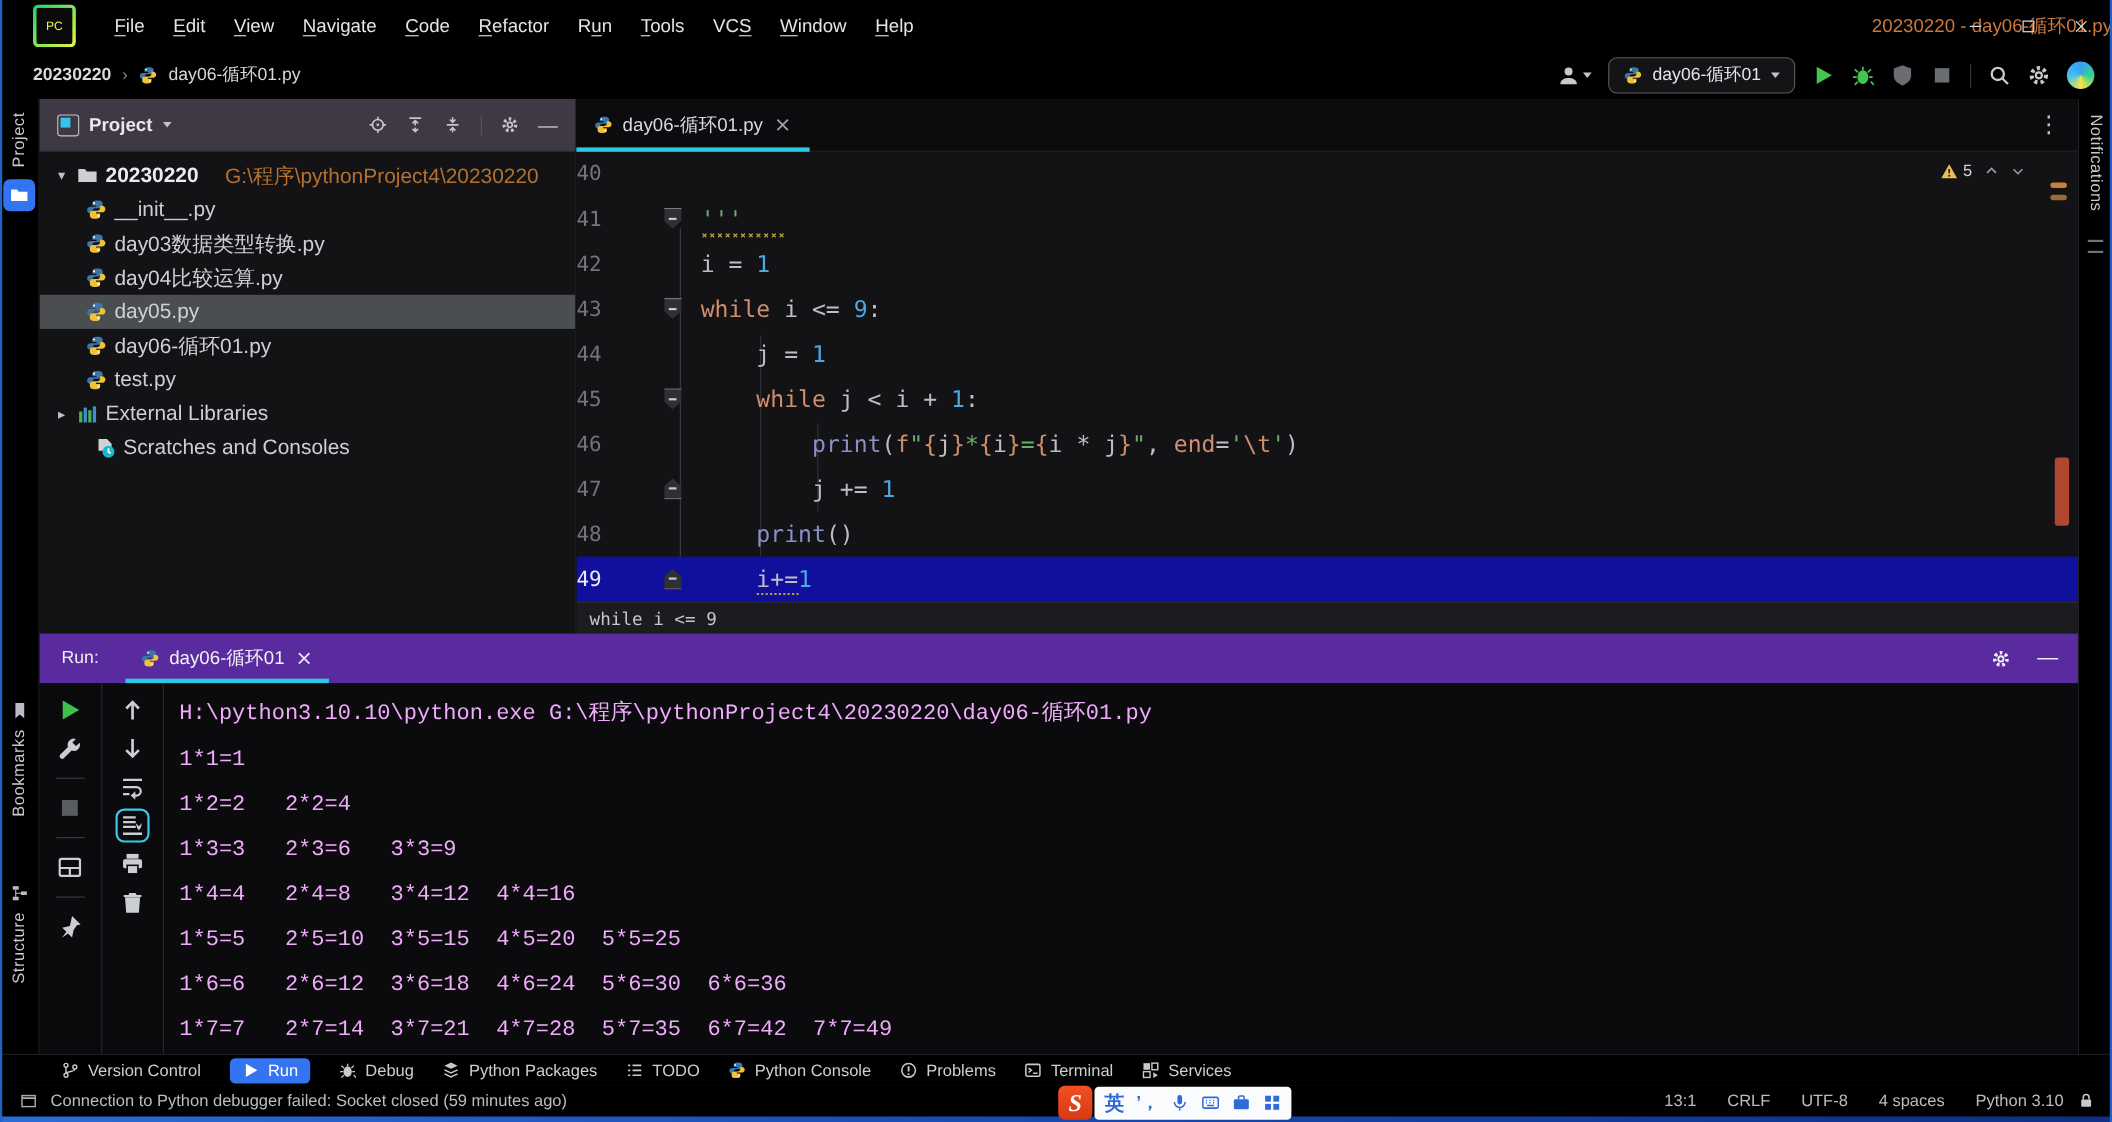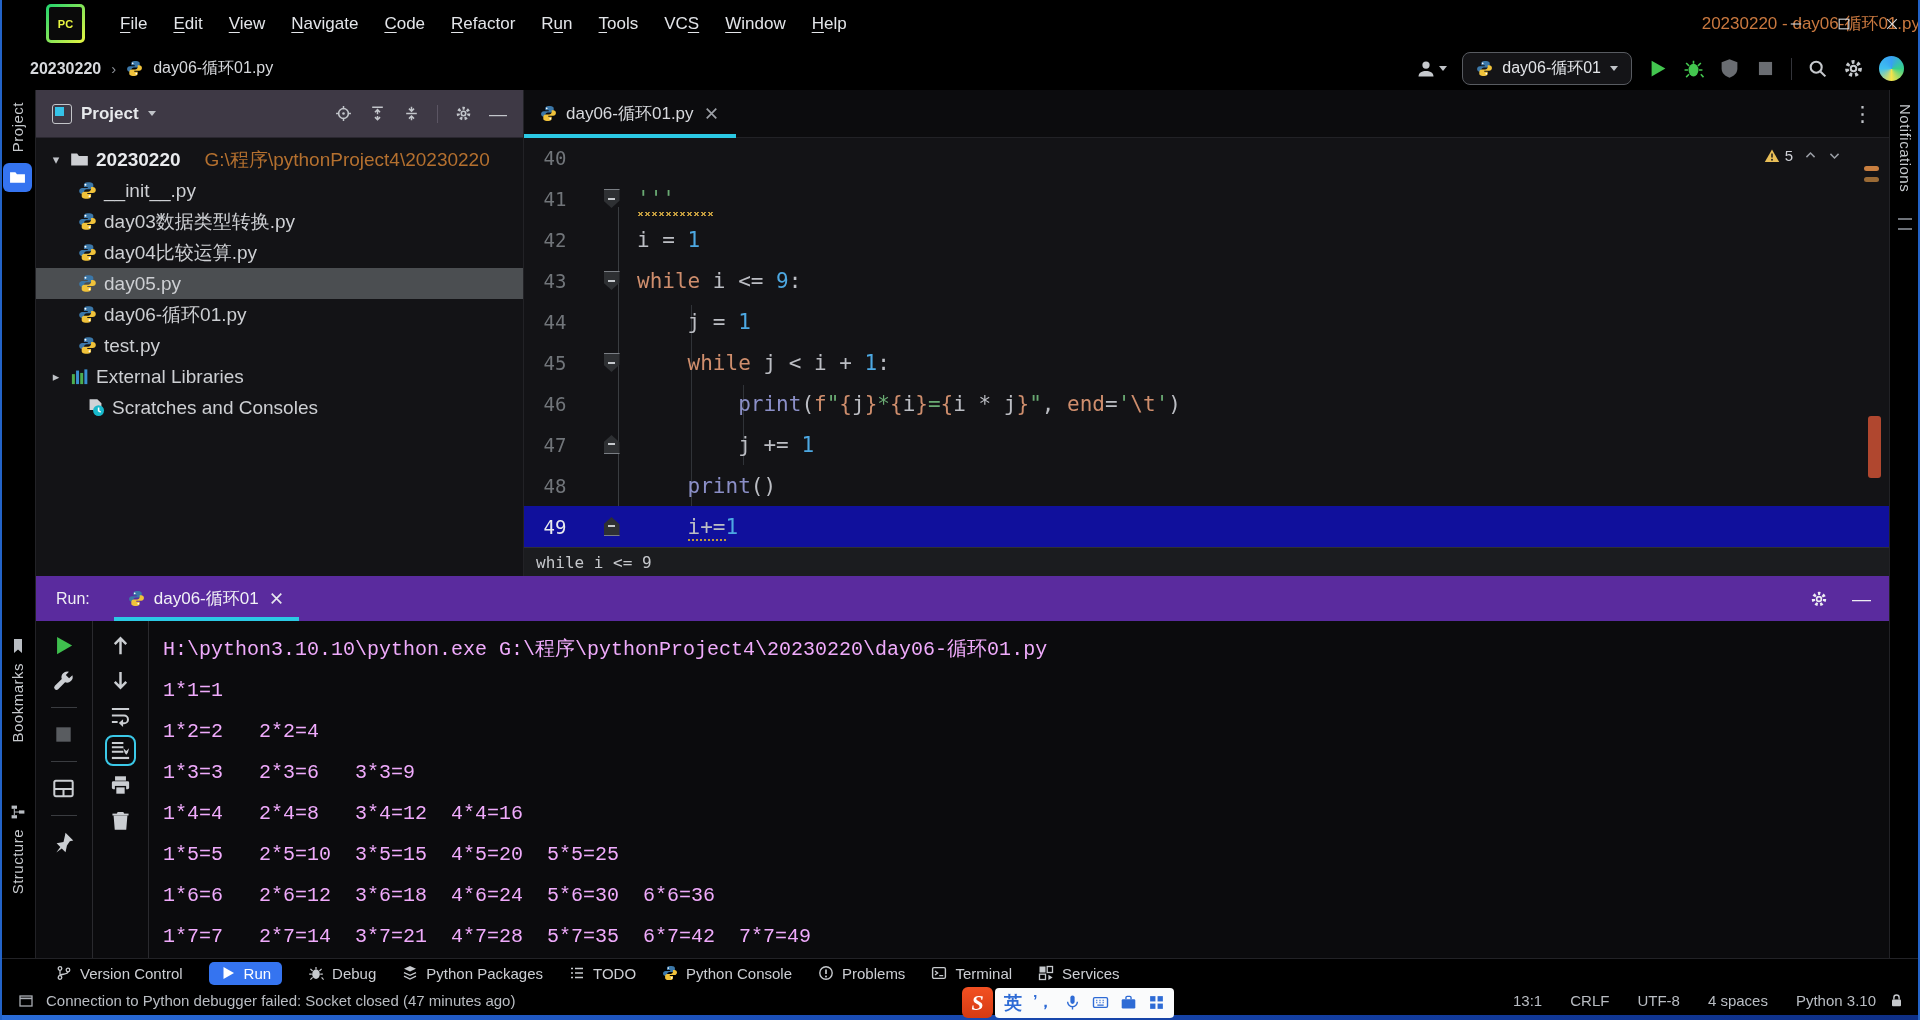--- a/index.html
+++ b/index.html
@@ -7,23 +7,23 @@
        font-family:"Liberation Sans",sans-serif;color:#DFE1E5;-webkit-font-smoothing:antialiased;}
   .ic{display:inline-block;line-height:0}
   .ic svg{width:100%;height:100%;display:block}
 
   
   .edge{position:absolute;top:0;bottom:0;width:2px;background:#2363C8;z-index:40}
   .edge.l{left:0}.edge.r{right:0}
 
   
   .titlebar{position:absolute;left:0;top:0;right:0;height:47px;background:#000;display:flex;align-items:center}
-  .logo{width:33px;height:33px;margin-left:46px;border-radius:5px;border:3px solid transparent;
+  .logo{width:33px;height:33px;margin-left:30px;border-radius:5px;border:3px solid transparent;
         background:linear-gradient(#0a0a0a,#0a0a0a) padding-box,linear-gradient(135deg,#1ED36F,#E9F641) border-box;
-        display:flex;align-items:center;justify-content:center;font-weight:bold;font-size:11px;color:#E9F641;flex:0 0 auto}
+        display:flex;align-items:center;justify-content:center;font-weight:normal;font-size:11px;color:#E9F641;flex:0 0 auto}
   .menu{display:flex;margin-left:22px}
   .menu-item{padding:0 13px;line-height:47px;font-size:17px;color:#E3E5E9;white-space:nowrap}
   .menu-item u{text-decoration:underline;text-underline-offset:3px}
   .window-title{position:absolute;left:0;right:0;text-align:right;font-size:17px;color:#C9783F;pointer-events:none}
   .win-controls{position:absolute;right:4px;top:0;display:flex}
   .win-btn{width:48px;height:47px;display:flex;align-items:center;justify-content:center;color:#D4D6DA}
   .win-btn .ic{width:14px;height:14px}
 
   
   .toolbar{position:absolute;left:0;top:47px;right:0;height:43px;background:#000;display:flex;align-items:center;border-bottom:1px solid #1E1E22}
@@ -91,21 +91,21 @@
   .etab .ic{width:17px;height:17px}
   .tab-x{width:12px;height:12px;color:#9DA0A6}
   .tab-dots{position:absolute;right:16px;font-size:21px;color:#C0C3C8;line-height:1}
   .wwidget{position:absolute;right:48px;top:57px;display:flex;align-items:center;gap:11px;font-size:15px;color:#CED0D6;z-index:6}
   .wwidget .warn{display:flex;align-items:center;gap:5px}
   .wwidget .ic{width:16px;height:16px}
   .wwidget .nav{width:13px;height:13px;color:#9A9EA5}
   .codewrap{position:absolute;left:0;right:0;top:47px;height:410px;overflow:hidden}
   .crow{display:flex;height:41px;align-items:center;position:relative}
   .crow.hl{background:#10109C}
-  .ln{flex:0 0 62px;text-align:center;padding-right:0;font-family:"DejaVu Sans Mono",monospace;font-size:19px;color:#71757A}
+  .ln{flex:0 0 62px;text-align:left;padding-right:0;font-family:"DejaVu Sans Mono",monospace;font-size:19px;color:#71757A}
   .crow.hl .ln{color:#E8EAED}
   .fold{flex:0 0 51px;display:flex;justify-content:center;z-index:2}
   .pent{width:16px;height:18px;background:#2E3033;position:relative;display:flex;align-items:center;justify-content:center}
   .pent::after{content:"";width:7px;height:2px;background:#C6C9CD}
   .pent.down{clip-path:polygon(0 0,100% 0,100% 62%,50% 100%,0 62%);border-top:1px solid #7A7E84}
   .pent.up{clip-path:polygon(50% 0,100% 38%,100% 100%,0 100%,0 38%);border-bottom:1px solid #7A7E84}
   .codeL{font-family:"DejaVu Sans Mono",monospace;font-size:21px;white-space:pre;position:relative}
   .t-pl{color:#BCBEC4}.t-kw{color:#CF8E6D}.t-num{color:#4DA8E2}.t-str{color:#6AAB73}
   .t-bi{color:#8B8FC7}.t-br{color:#CF8E6D}.t-esc{color:#CF8E6D}
   .udot{border-bottom:2px dotted #C09A3E}
@@ -779,21 +779,21 @@
       </div>
     </div>
 
   <div class="sbar">
     <span class="ic sicon">
         <svg viewBox="0 0 16 16" xmlns="http://www.w3.org/2000/svg">
           <rect x="2" y="3" width="12" height="10" fill="none" stroke="currentColor" stroke-width="1.3"></rect>
           <path stroke="currentColor" stroke-width="1.6" d="M2 5.4h12"></path>
         </svg>
       </span>
-    <span class="smsg">Connection to Python debugger failed: Socket closed (47 minutes ago)</span>
+    <span class="smsg">Connection to Python debugger failed: Socket closed (59 minutes ago)</span>
     <span class="sright" id="sitems">
         <span>13:1</span>
         <span>CRLF</span>
         <span>UTF-8</span>
         <span>4 spaces</span>
         <span>Python 3.10</span>
       </span>
     <span class="ic slock">
         <svg viewBox="0 0 16 16" xmlns="http://www.w3.org/2000/svg">
           <rect x="3.2" y="7" width="9.6" height="7" rx="1" fill="currentColor"></rect>

